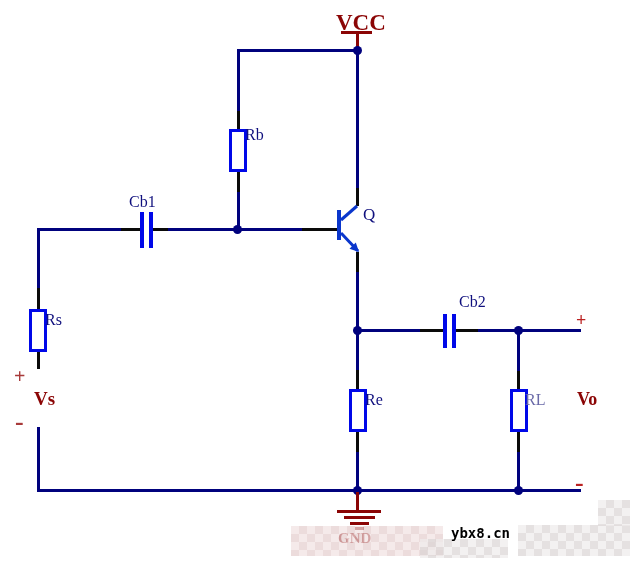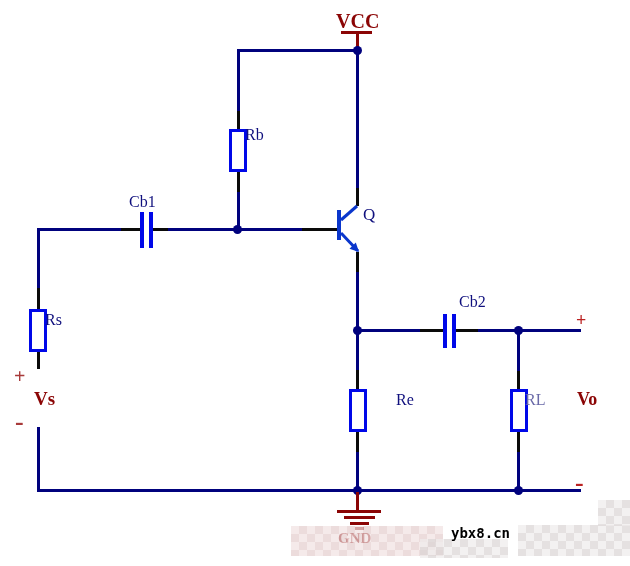--- a/index.html
+++ b/index.html
@@ -26,21 +26,21 @@
   .wm{position:absolute;color:#000;font:bold 14px "DejaVu Sans Mono", monospace;z-index:5;}
   .gndtext{z-index:2;}
   svg{position:absolute;overflow:visible;}
 </style>
 </head>
 <body>
 
 <div id="stage">
 
 
-  <div class="plabel" style="left:336px;top:11px;font-size:20px;">VCC</div>
+  <div class="plabel" style="left:336px;top:11px;font-size:23px;">VCC</div>
   <div class="redbar" style="left:341px;top:31px;width:31px;height:3px;"></div>
   <div class="redbar" style="left:356px;top:33px;width:3px;height:17px;"></div>
 
   <div class="wire" style="left:237px;top:49px;width:122px;height:3px;"></div>
   <div class="wire" style="left:237px;top:51px;width:3px;height:60px;"></div>
   <div class="pin" style="left:237px;top:111px;width:3px;height:19px;"></div>
   <div class="wire" style="left:356px;top:51px;width:3px;height:137px;"></div>
   <div class="pin" style="left:356px;top:188px;width:3px;height:18px;"></div>
   <div class="dot" style="left:353px;top:46px;"></div>
 
@@ -76,21 +76,21 @@
   <div class="plabel" style="left:14px;top:366px;font-size:20px;color:#a83a3a;">+</div>
   <div class="plabel" style="left:34px;top:389px;font-size:19px;">Vs</div>
   <div class="plabel" style="left:15px;top:409px;font-size:26px;color:#a83a3a;">-</div>
   <div class="wire" style="left:37px;top:427px;width:3px;height:63px;"></div>
 
   <div class="pin" style="left:356px;top:252px;width:3px;height:20px;"></div>
   <div class="wire" style="left:356px;top:272px;width:3px;height:98px;"></div>
   <div class="dot" style="left:353px;top:326px;"></div>
   <div class="pin" style="left:356px;top:370px;width:3px;height:19px;"></div>
   <div class="res" style="left:349px;top:389px;"></div>
-  <div class="rlabel" style="left:365px;top:391px;padding-left:31px;">Re</div>
+  <div class="rlabel" style="left:365px;top:391px;">Re</div>
   <div class="pin" style="left:356px;top:432px;width:3px;height:20px;"></div>
   <div class="wire" style="left:356px;top:452px;width:3px;height:38px;"></div>
 
   <div class="wire" style="left:358px;top:329px;width:62px;height:3px;"></div>
   <div class="pin" style="left:420px;top:329px;width:23px;height:3px;"></div>
   <div class="plate" style="left:443px;top:314px;height:34px;"></div>
   <div class="plate" style="left:452px;top:314px;height:34px;"></div>
   <div class="rlabel" style="left:435px;top:293px;margin-left:24px;">Cb2</div>
   <div class="pin" style="left:456px;top:329px;width:22px;height:3px;"></div>
   <div class="wire" style="left:478px;top:329px;width:103px;height:3px;"></div>

